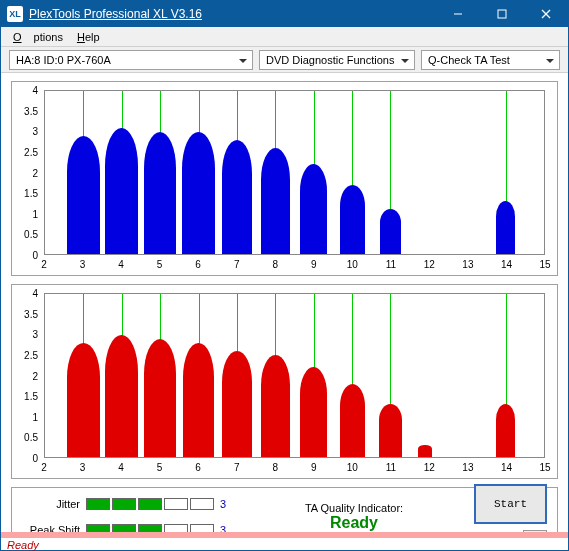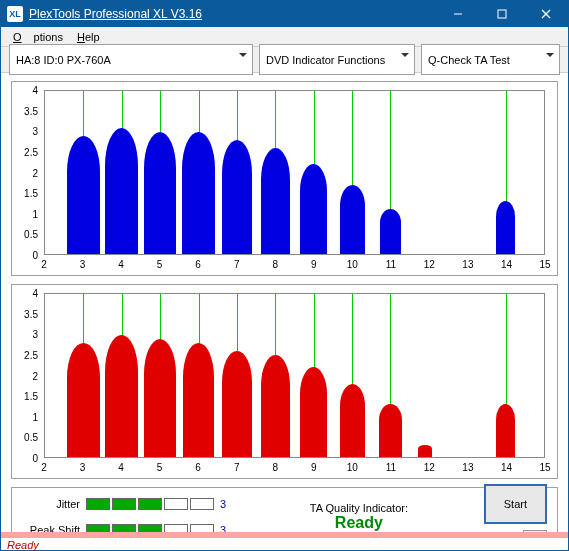--- a/index.html
+++ b/index.html
@@ -5,42 +5,42 @@
 * { box-sizing: border-box; margin: 0; padding: 0; }
 body { font-family: "Segoe UI", Tahoma, sans-serif; font-size: 11px; background: #fff; width: 569px; height: 551px; overflow: hidden; border: 1px solid #0a5a9c; }
 .titlebar { background: #0a5a9c; color: #fff; height: 26px; display: flex; align-items: center; padding: 0 0 0 6px; text-decoration: underline; }
 .titlebar .icon { width: 16px; height: 16px; background: #fff; border-radius: 2px; display: flex; align-items: center; justify-content: center; font-size: 9px; font-weight: bold; color: #0a5a9c; margin-right: 6px; }
 .titlebar .title { flex: 1; font-size: 12px; }
 .titlebar .winbtn { width: 44px; height: 26px; display: flex; align-items: center; justify-content: center; cursor: pointer; }
 .menubar { background: #f0f0f0; height: 20px; display: flex; align-items: center; padding: 0 6px; gap: 2px; border-bottom: 1px solid #d0d0d0; }
 .menubar span { padding: 2px 6px; cursor: pointer; }
 .menubar span u { text-decoration: underline; }
 .toolbar { background: #f0f0f0; height: 26px; display: flex; align-items: center; padding: 2px 8px; gap: 6px; border-bottom: 1px solid #d0d0d0; }
-.dropdown { background: #fff; border: 1px solid #a0a0a0; height: 31px; display: flex; align-items: center; padding: 0 18px 0 6px; position: relative; font-size: 11px; cursor: pointer; }
+.dropdown { background: #fff; border: 1px solid #a0a0a0; height: 20px; display: flex; align-items: center; padding: 0 18px 0 6px; position: relative; font-size: 11px; cursor: pointer; }
 .dropdown::after { content: ""; position: absolute; right: 5px; top: 8px; border-left: 4px solid transparent; border-right: 4px solid transparent; border-top: 4px solid #333; }
 .content { padding: 8px 10px 0 10px; }
 .chart-wrap { border: 1px solid #a0a0a0; height: 195px; margin-bottom: 8px; position: relative; background: #fff; }
 .chart-inner { position: absolute; left: 32px; top: 8px; right: 12px; bottom: 20px; border: 1px solid #888; }
 .yaxis { position: absolute; left: 0; top: 8px; bottom: 20px; width: 28px; }
 .ytick { position: absolute; right: 2px; font-size: 10px; transform: translateY(-50%); }
 .xaxis { position: absolute; left: 32px; right: 12px; bottom: 0; height: 18px; }
 .xtick { position: absolute; font-size: 10px; transform: translateX(-50%); top: 2px; }
 .peak { position: absolute; bottom: 0; }
 .grid { position: absolute; top: 0; bottom: 0; width: 1px; background: #0c0; }
 .bottom-panel { border: 1px solid #a0a0a0; margin: 4px 10px 0 10px; padding: 6px 10px; display: flex; align-items: center; gap: 10px; height: 60px; }
 .meter-row { display: flex; align-items: center; gap: 6px; height: 20px; justify-content: center; }
 .meter-label { width: 58px; text-align: right; font-size: 11px; }
 .meter-boxes { display: flex; gap: 2px; }
 .mbox { width: 24px; height: 12px; border: 1px solid #666; }
 .mbox.fill { background: #0a0; }
 .meter-val { width: 14px; color: #00a; font-size: 11px; }
 .taq { text-align: center; }
 .taq-label { font-size: 11px; }
 .taq-val { font-size: 16px; font-weight: bold; color: #080; }
-.btn { background: #e8e8e8; border: 2px solid #2e6bb8; padding: 12px 18px; cursor: pointer; font-size: 11px; }
+.btn { background: #e8e8e8; border: 2px solid #2e6bb8; padding: 12px 18px; cursor: pointer; font-size: 11px; font-family: Liberation Mono, monospace; }
 .smallbtn { width: 24px; height: 20px; border: 1px solid #999; background: #eee; cursor: pointer; display: flex; align-items: center; justify-content: center; }
 .statusbar { position: absolute; bottom: 1px; left: 1px; right: 1px; height: 18px; border-top: 6px solid #fca5a5; padding: 1px 6px; font-size: 11px; font-style: italic; color: #b00; background: #fff; }
 </style>
 </head>
 <body>
 
 <div class="titlebar">
   <div class="icon">XL</div>
   <div class="title">PlexTools Professional XL V3.16</div>
   <div class="winbtn">
@@ -61,21 +61,21 @@
     </div>
 </div>
 
 <div class="menubar">
   <span><u>O</u><span></span>ptions</span>
   <span><u>H</u>elp</span>
 </div>
 
 <div class="toolbar">
   <div class="dropdown" style="width:244px">HA:8 ID:0   PX-760A</div>
-  <div class="dropdown" style="width:156px">DVD Indicator Functions</div>
+  <div class="dropdown" style="width:156px">DVD Diagnostic Functions</div>
   <div class="dropdown" style="flex:1">Q-Check TA Test</div>
 </div>
 
 <div class="content">
   <div class="chart-wrap" id="chart0">
       <div class="yaxis">
         <div class="ytick" style="top: 100%;">0</div>
         <div class="ytick" style="top: 87.5%;">0.5</div>
         <div class="ytick" style="top: 75%;">1</div>
         <div class="ytick" style="top: 62.5%;">1.5</div>

